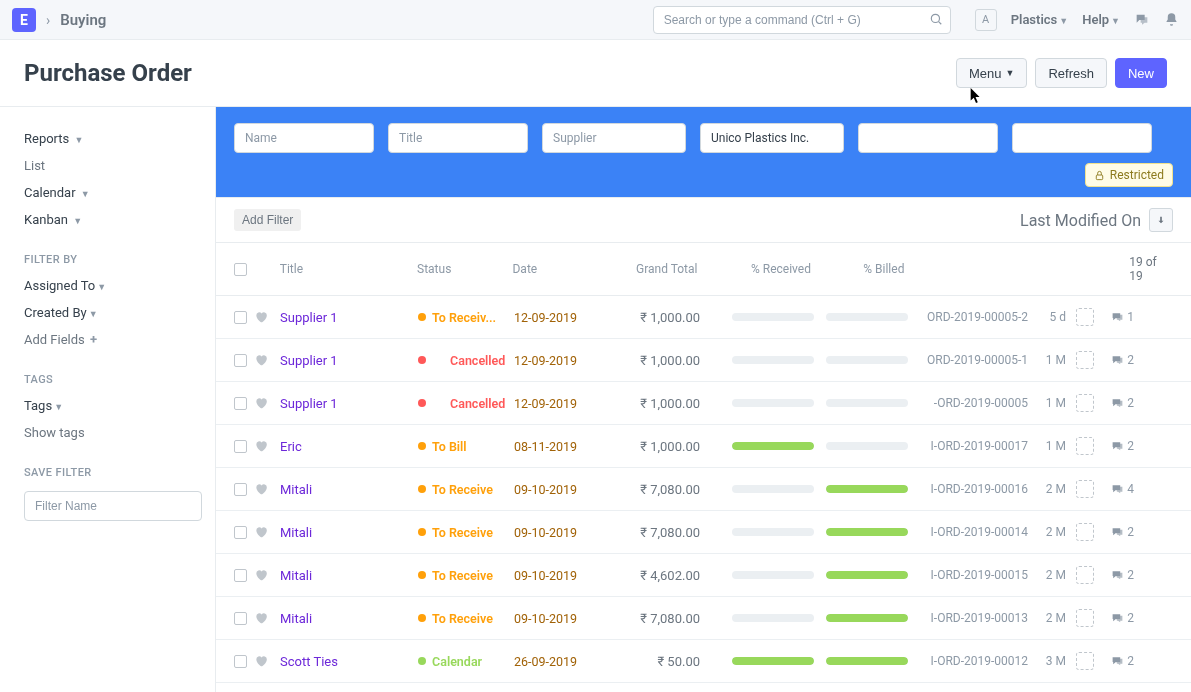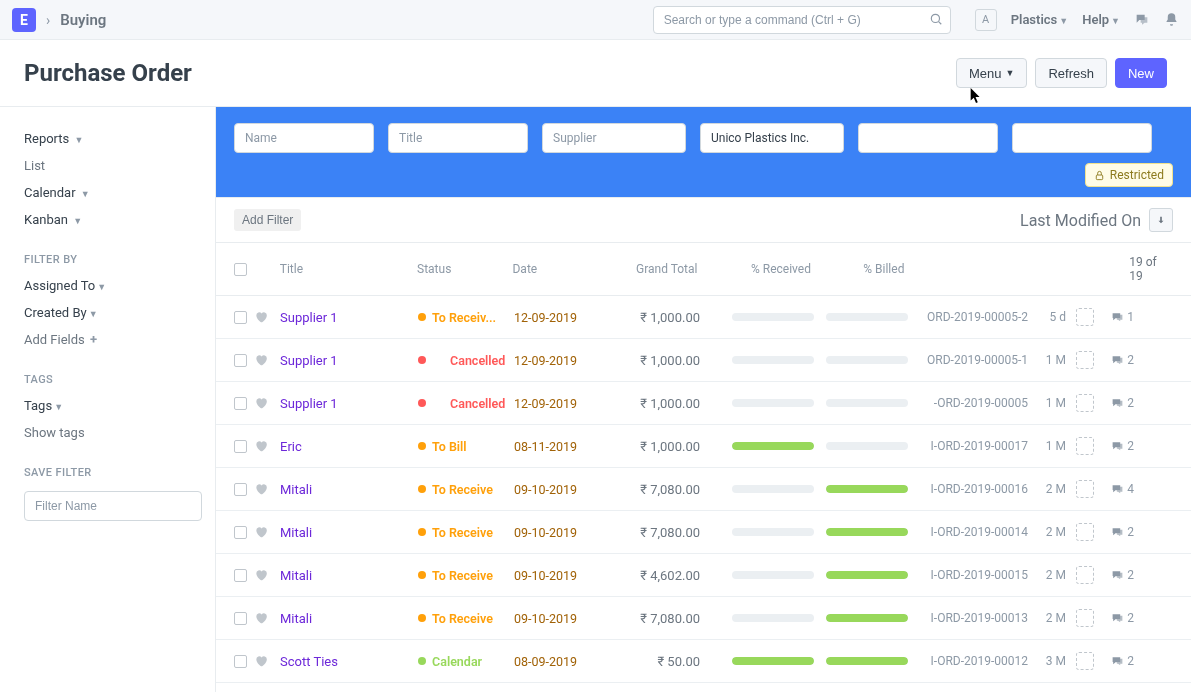--- a/index.html
+++ b/index.html
@@ -541,21 +541,21 @@
             <div class="checkbox"></div>
           </div>
     <div class="col-heart"><span class="heart-icon"><svg width="14" height="14" viewBox="0 0 24 24" fill="currentColor">
                 <path d="M12 21s-8-5.5-8-12a5 5 0 019-3 5 5 0 019 3c0 6.5-8 12-8 12z"></path>
               </svg></span></div>
     <div class="col-title row-title">Scott Ties</div>
     <div class="col-status status-cell status-Completed">
       <span class="dot dot-green"></span>
       <span class="status-span">Calendar</span>
     </div>
-    <div class="col-date date-cell">08-09-2019</div>
+    <div class="col-date date-cell">26-09-2019</div>
     <div class="col-total total-cell">₹ 50.00</div>
     <div class="col-received">
             <div class="progress">
               <div class="progress-fill" style="width:100%"></div>
             </div>
           </div>
     <div class="col-billed">
             <div class="progress">
               <div class="progress-fill" style="width:100%"></div>
             </div>

